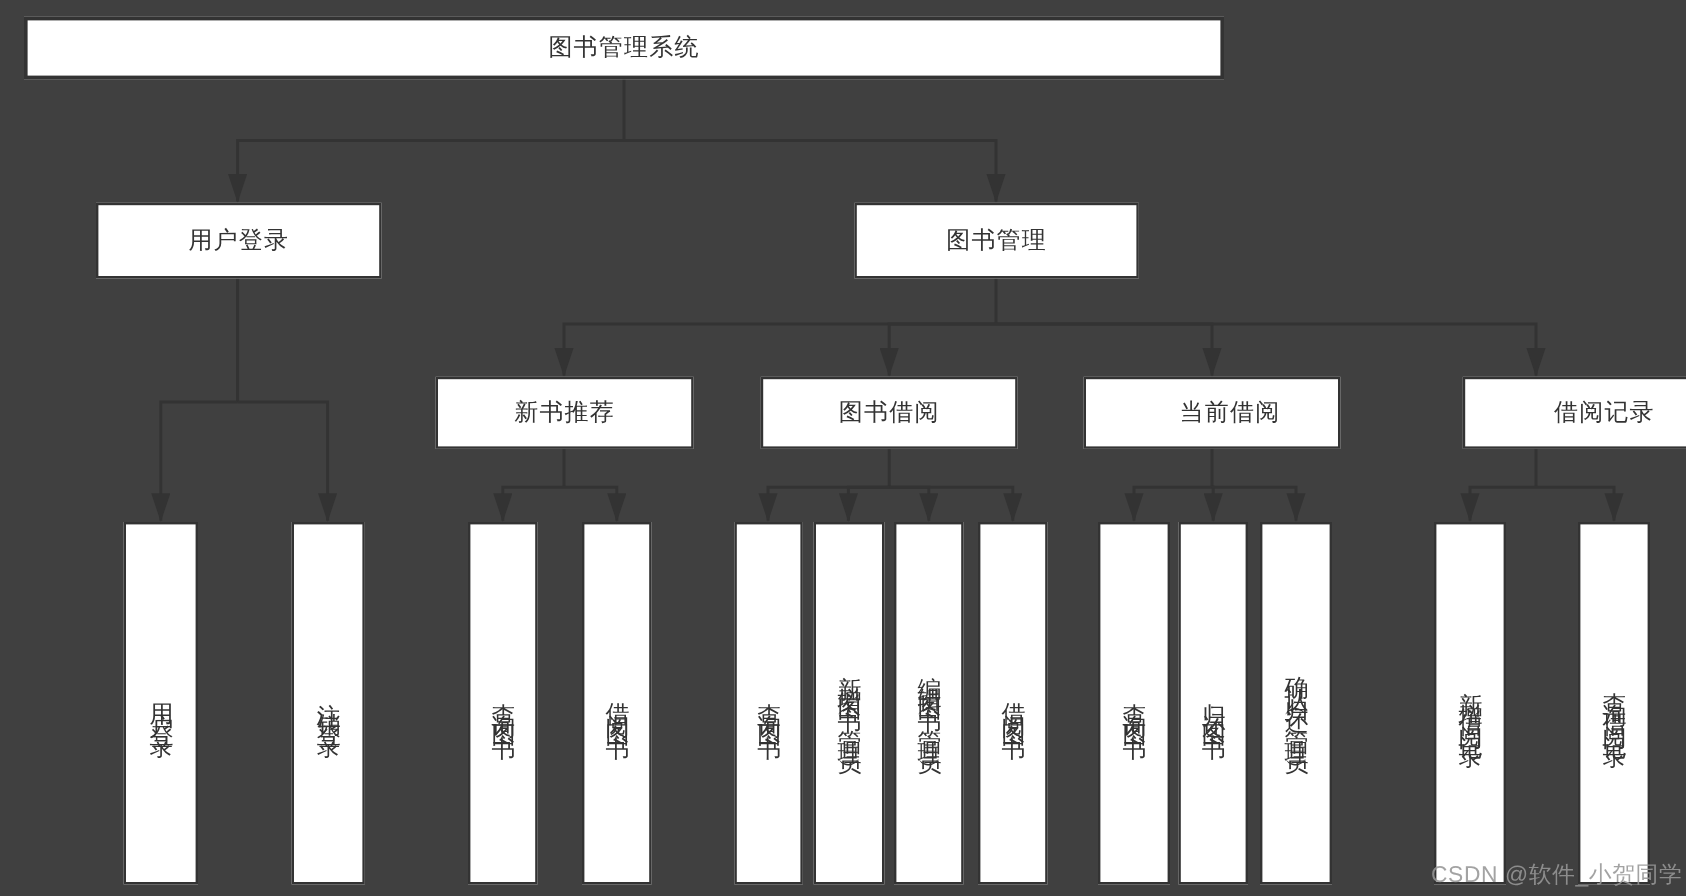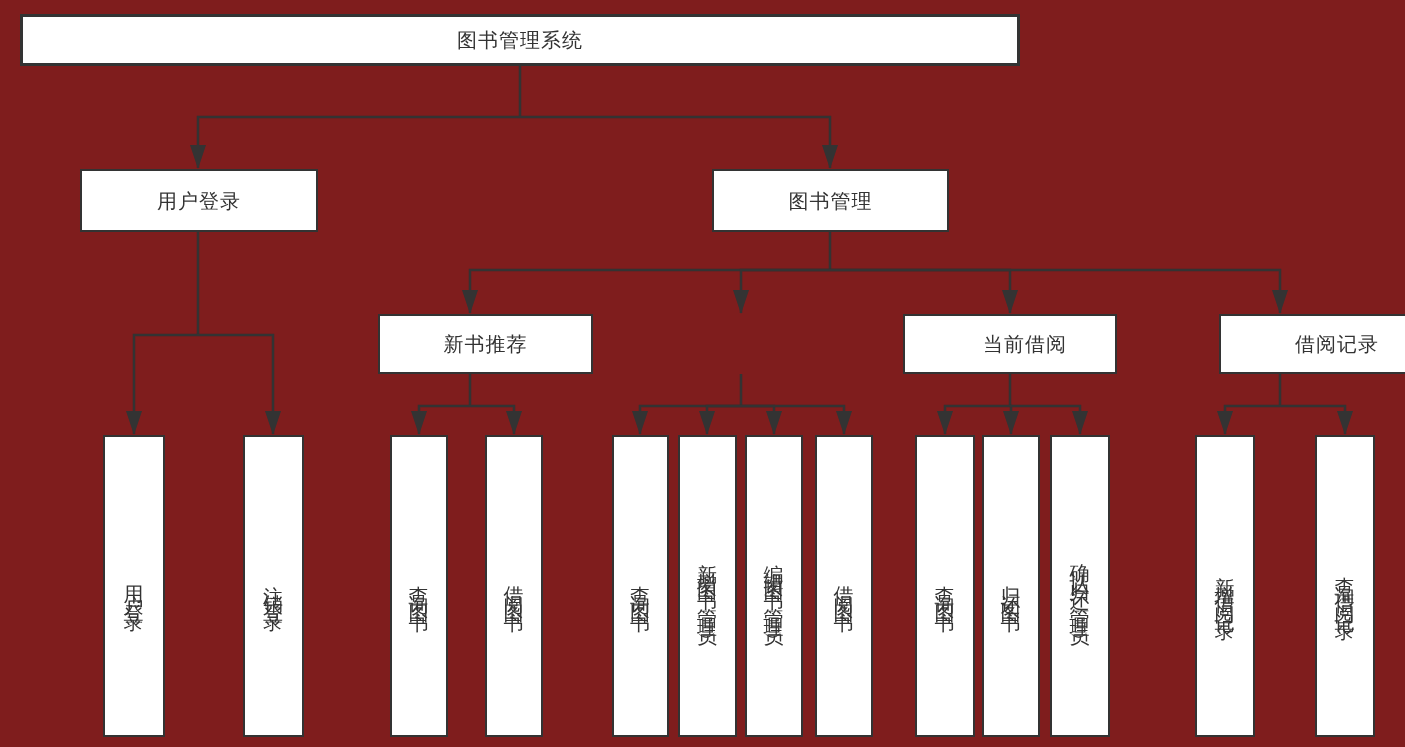--- a/index.html
+++ b/index.html
@@ -1,21 +1,21 @@
 <!DOCTYPE html>
 <html lang="zh"><head>
 <meta charset="utf-8">
 <style>
   * { margin: 0; padding: 0; box-sizing: border-box; }
   html, body { background: #ffffff; }
   .canvas {
     position: relative;
     width: 1405px;
     height: 747px;
-    background: #7f1d1d;
+    background: #404040;
     font-family: "Liberation Sans", "DejaVu Sans", sans-serif;
     overflow: hidden;
   }
   .connectors {
     position: absolute;
     inset: 0;
     width: 100%;
     height: 100%;
     z-index: 1;
   }
@@ -97,21 +97,22 @@
       <path d="M1280 406 H1225 V434" marker-end="url(#arrow)"></path>
       <path d="M1280 406 H1345 V434" marker-end="url(#arrow)"></path>
     </g>
   </svg>
 
   <div class="node root" style="left:20px; top:14px; width:1000px; height:52px;">图书管理系统</div>
 
   <div class="node" style="left:80px; top:169px; width:238px; height:63px;">用户登录</div>
   <div class="node" style="left:712px; top:169px; width:237px; height:63px;">图书管理</div>
 
-  <div class="node" style="left:378px; top:314px; width:215px; height:60px;">新书推荐</div>
+  <div class="node" style="left:363px; top:314px; width:215px; height:60px;">新书推荐</div>
+  <div class="node" style="left:634px; top:314px; width:214px; height:60px;">图书借阅</div>
   <div class="node" style="left:903px; top:314px; width:214px; height:60px;padding-left:30px;">当前借阅</div>
   <div class="node" style="left:1173px; top:314px; width:236px; height:60px;margin-left:46px;">借阅记录</div>
 
   <div class="node leaf" style="left:103px; top:435px; width:62px; height:302px;">用户登录</div>
   <div class="node leaf" style="left:243px; top:435px; width:61px; height:302px;">注销登录</div>
 
   <div class="node leaf" style="left:390px; top:435px; width:58px; height:302px;">查询图书</div>
   <div class="node leaf" style="left:485px; top:435px; width:58px; height:302px;">借阅图书</div>
 
   <div class="node leaf" style="left:612px; top:435px; width:57px; height:302px;">查询图书</div>
@@ -119,13 +120,14 @@
   <div class="node leaf" style="left:745px; top:435px; width:58px; height:302px;">编辑图书（管理员）</div>
   <div class="node leaf" style="left:815px; top:435px; width:58px; height:302px;">借阅图书</div>
 
   <div class="node leaf" style="left:915px; top:435px; width:60px; height:302px;">查询图书</div>
   <div class="node leaf" style="left:982px; top:435px; width:58px; height:302px;">归还图书</div>
   <div class="node leaf" style="left:1050px; top:435px; width:60px; height:302px;">确认归还（管理员）</div>
 
   <div class="node leaf" style="left:1195px; top:435px; width:60px; height:302px;">新增借阅记录</div>
   <div class="node leaf" style="left:1315px; top:435px; width:60px; height:302px;">查询借阅记录</div>
 
+  <div class="watermark">CSDN @软件_小贺同学</div>
 </div>
 
 </body></html>

